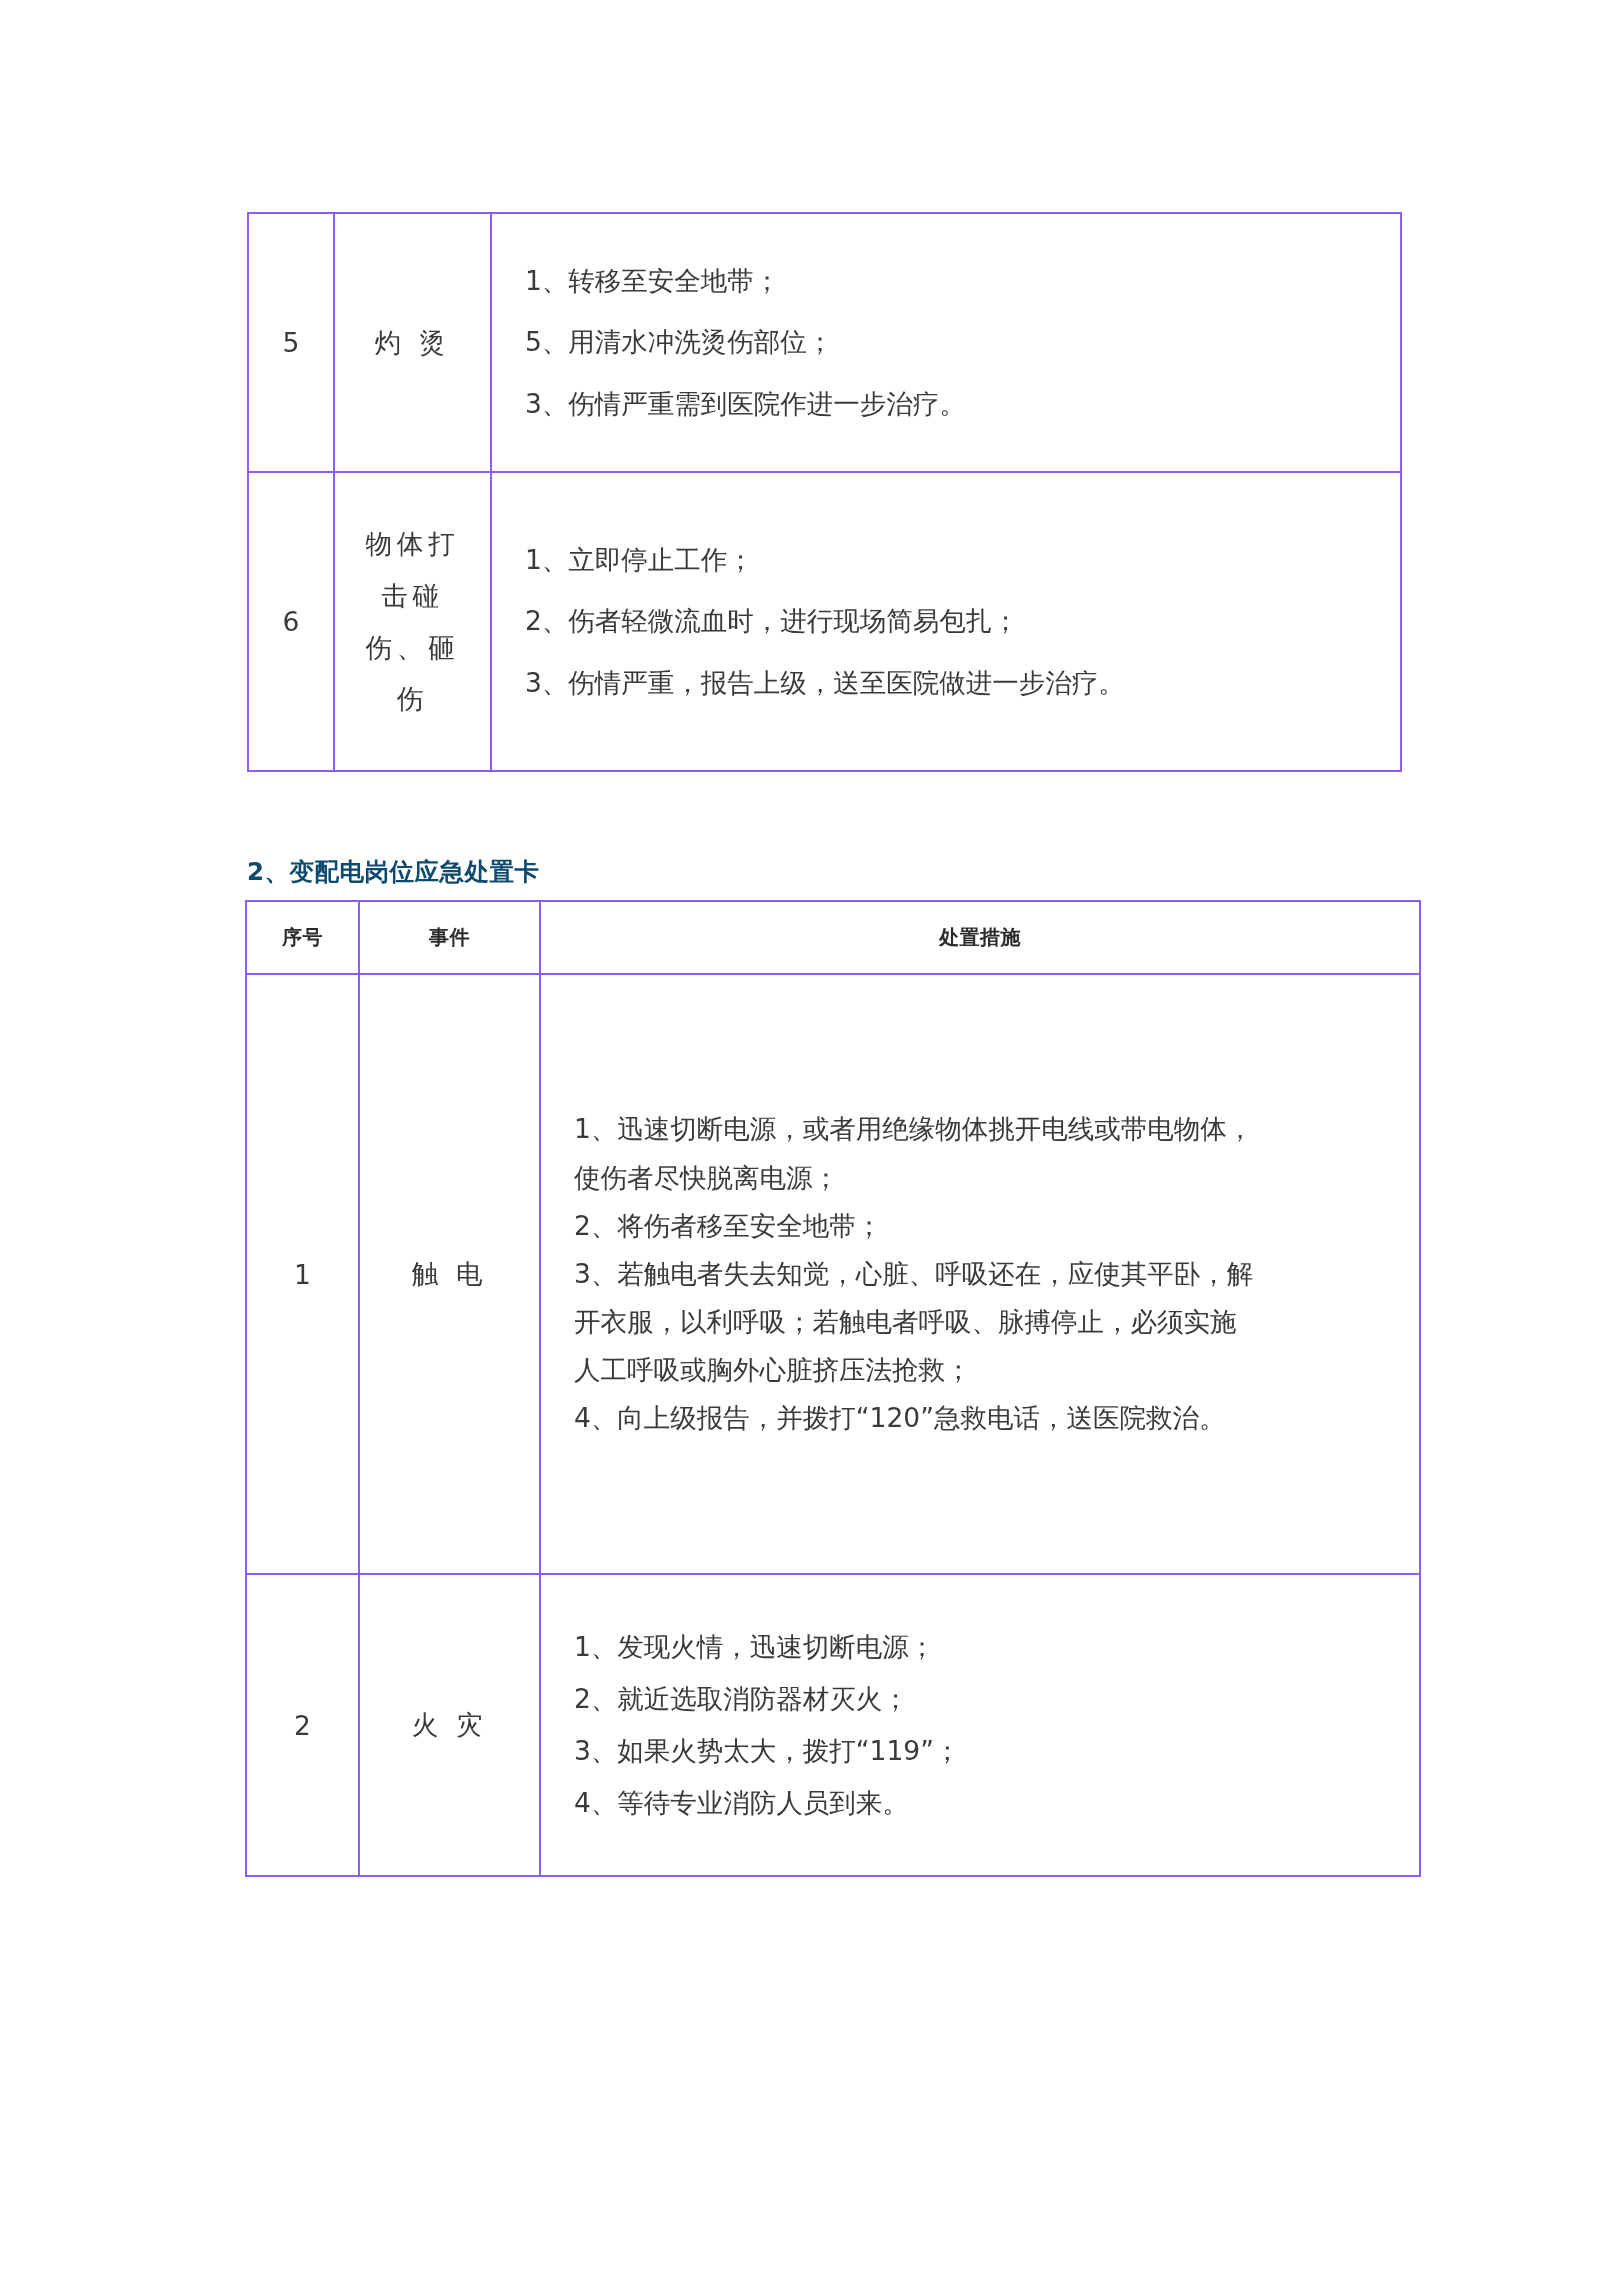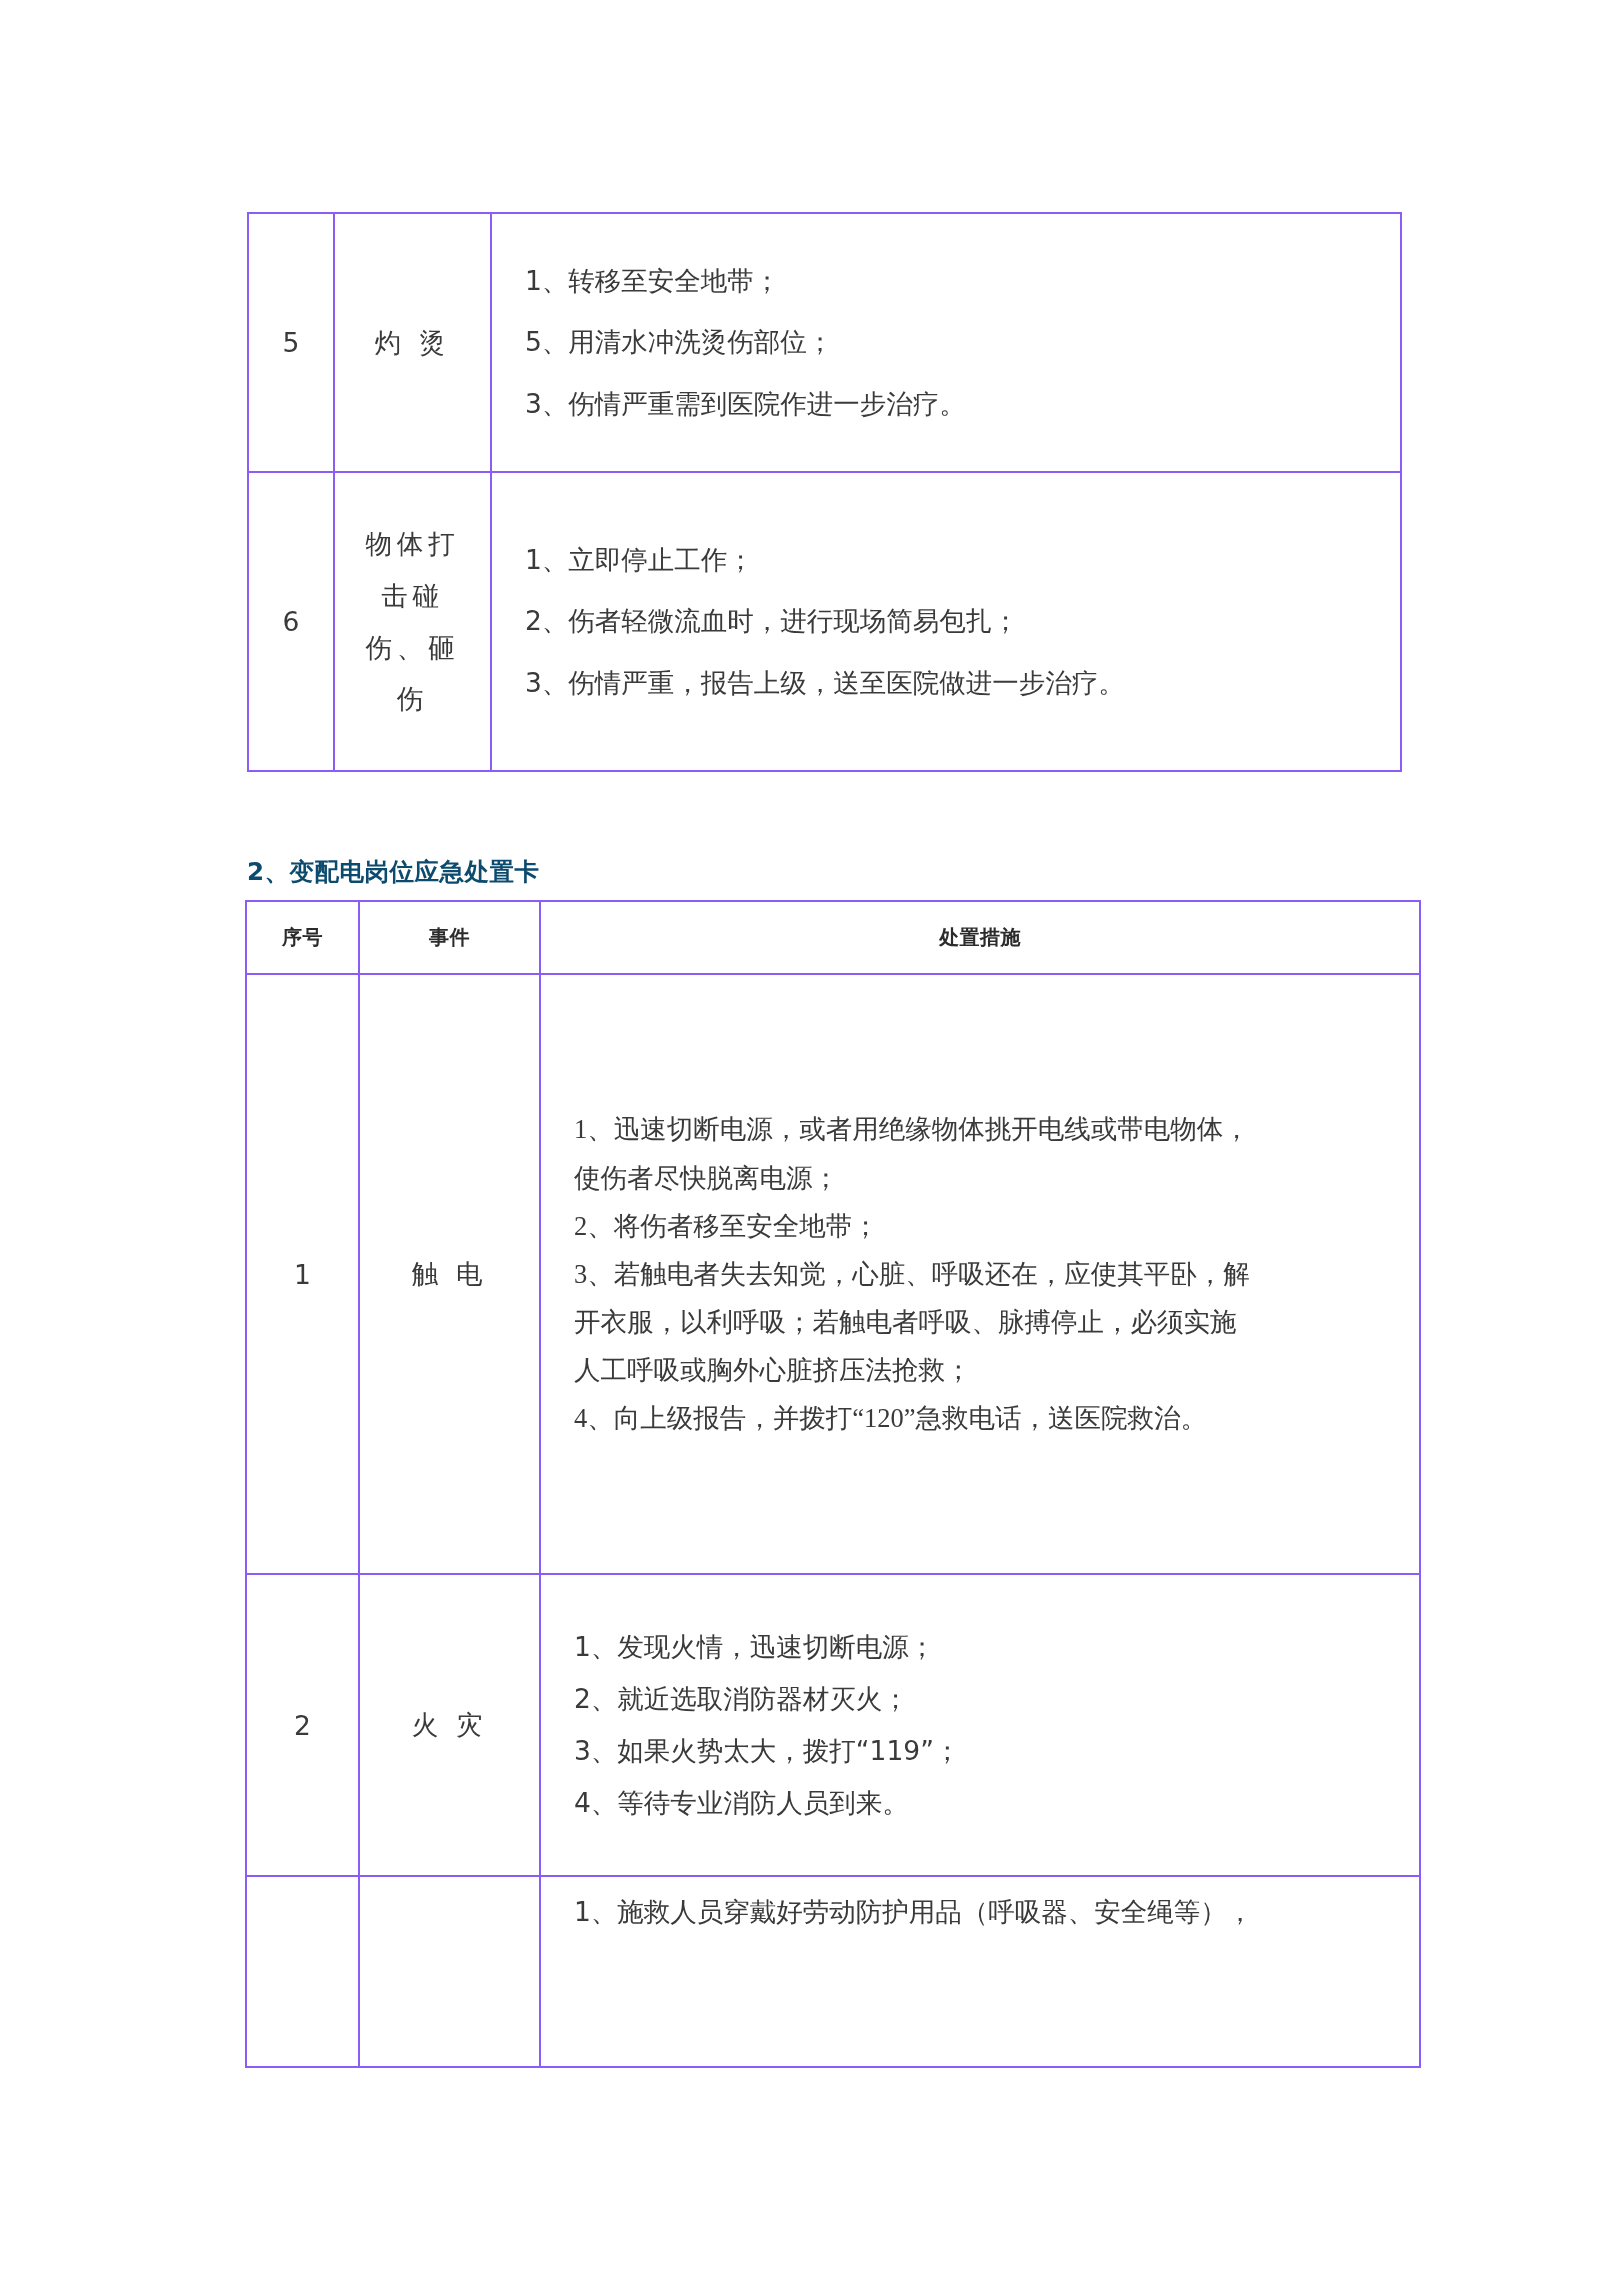--- a/index.html
+++ b/index.html
@@ -86,21 +86,21 @@
   }
   .cell-ms .ln {
     display: block;
     white-space: nowrap;
     margin: 0;
   }
 
   
   .sp-wide .ln   { margin-bottom: 35px; }
   .sp-wide .ln:last-child { margin-bottom: 0; }
-  .sp-tight .ln  { margin-bottom: 21.6px; font-family: Liberation Serif, serif; }
+  .sp-tight .ln  { margin-bottom: 21.6px; }
   .sp-tight .ln:last-child { margin-bottom: 0; }
   .sp-med .ln    { margin-bottom: 25.5px; }
   .sp-med .ln:last-child { margin-bottom: 0; }
 
   
   .thead-cell {
     text-align: center;
     font-size: 20px;
     font-weight: bold;
     color: #2b2b2b;
@@ -203,26 +203,17 @@
         <td class="cell-ev">
           <span class="ev-line">火 灾</span>
         </td>
         <td class="cell-ms sp-med">
           <span class="ln">1、发现火情，迅速切断电源；</span>
           <span class="ln">2、就近选取消防器材灭火；</span>
           <span class="ln">3、如果火势太大，拨打“119”；</span>
           <span class="ln">4、等待专业消防人员到来。</span>
         </td>
       </tr>
-      <tr class="t2-r3-h">
-        <td class="cell-no"></td>
-        <td class="cell-ev">
-          <span class="ev-line"></span>
-        </td>
-        <td class="cell-ms" style="vertical-align:top; padding-top:21.6px;">
-          <span class="ln">1、施救人员穿戴好劳动防护用品（呼吸器、安全绳等），</span>
-        </td>
-      </tr>
     </tbody>
   </table>
 
 </div>
 
 
 </body></html>

